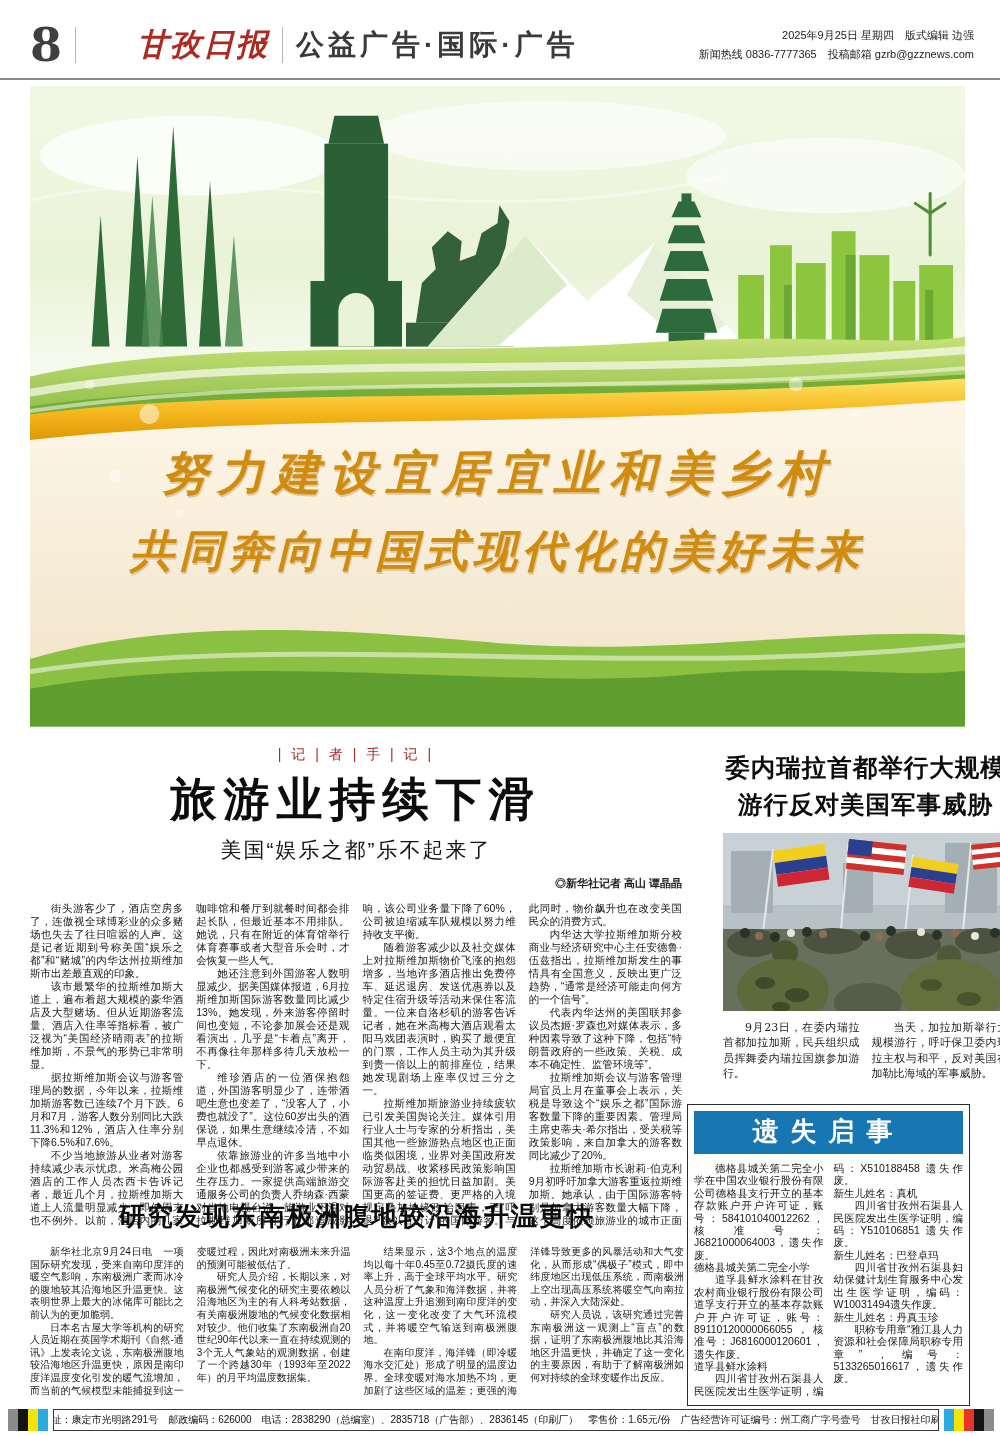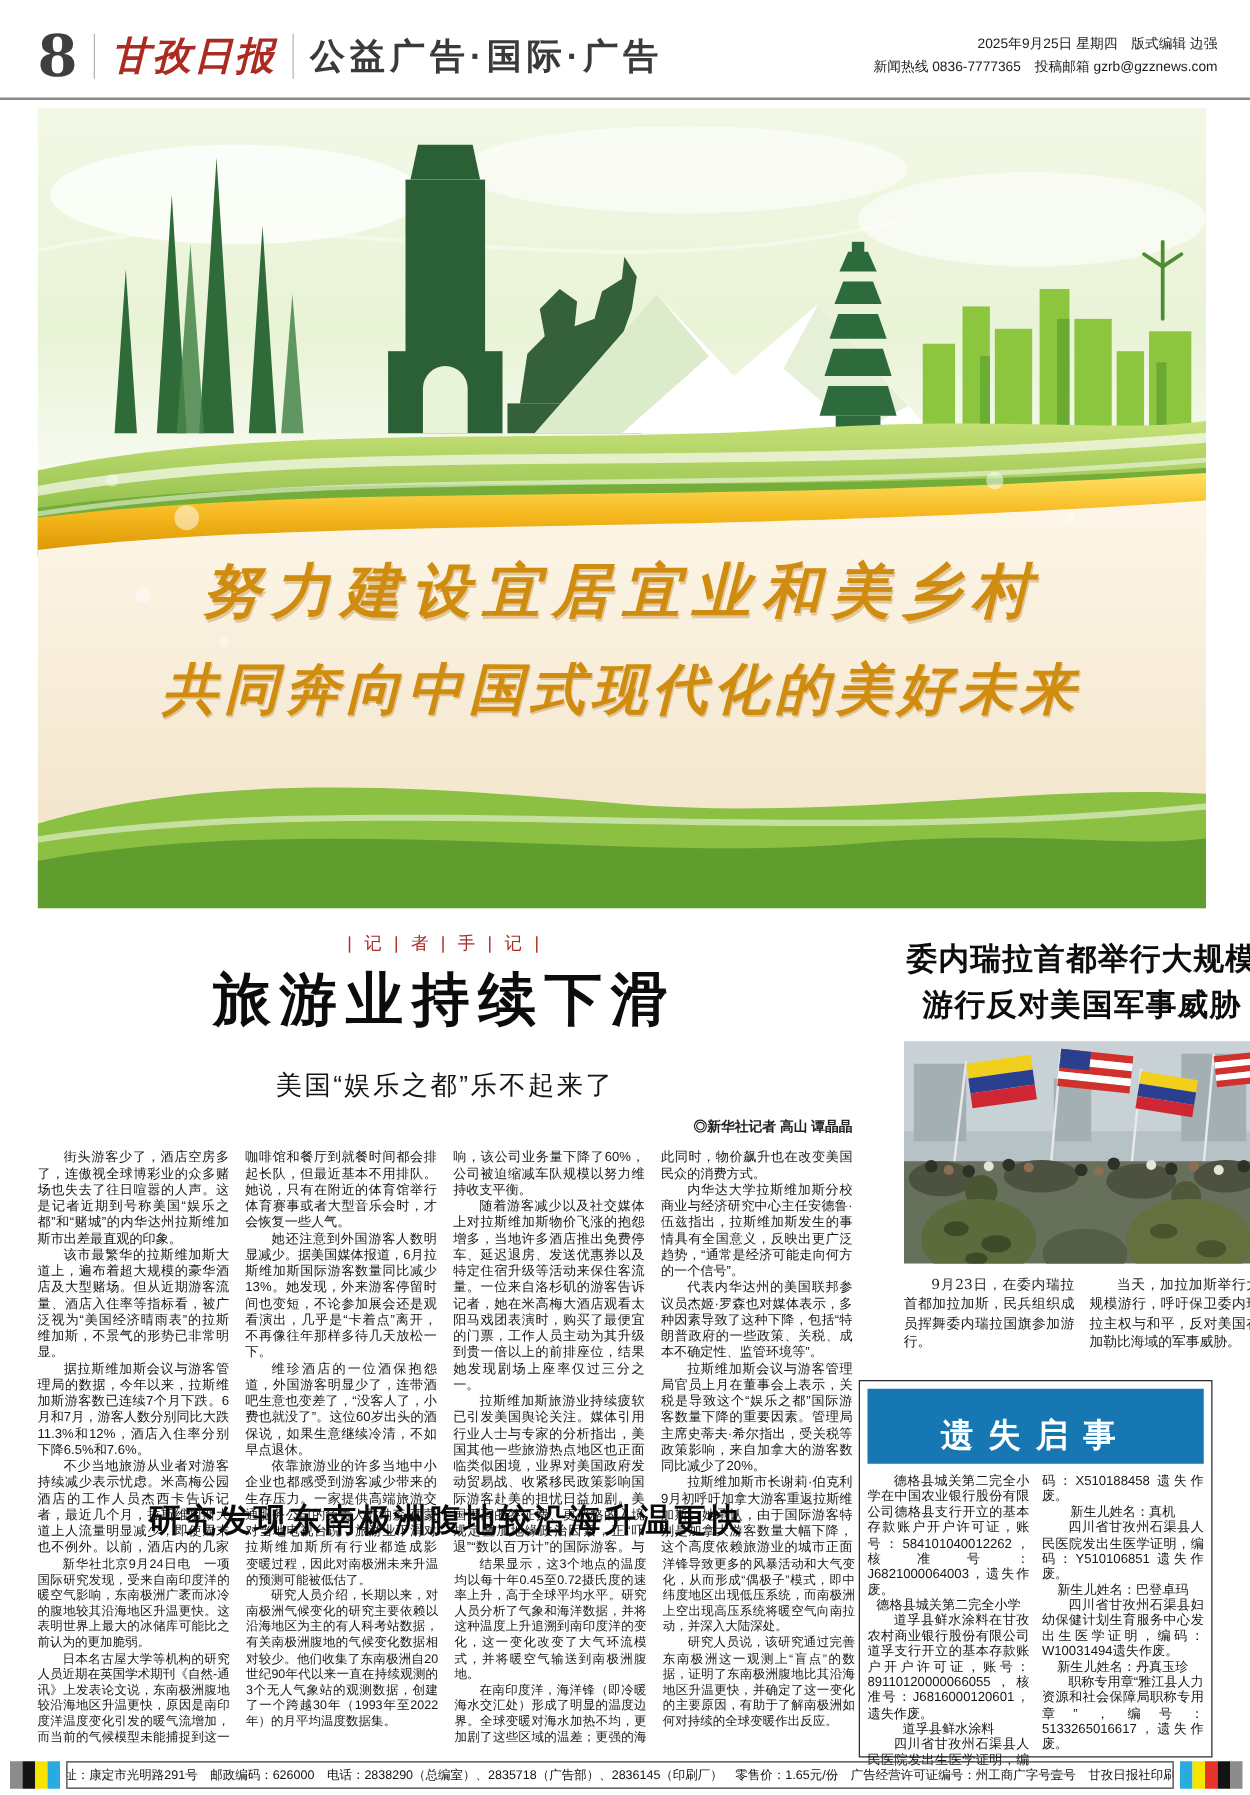--- a/index.html
+++ b/index.html
@@ -3,55 +3,55 @@
 <meta charset="utf-8">
 <style>
   html,body{margin:0;padding:0;background:#ffffff;}
   .page{position:relative;width:1000px;height:1436px;background:#ffffff;overflow:hidden;
         font-family:"Liberation Sans",sans-serif;color:#141414;}
   
   .masthead{position:absolute;top:18px;left:30px;right:26px;height:54px;display:flex;align-items:center;}
   .page-num{font-size:46px;font-weight:bold;color:#3f3f3f;font-family:"DejaVu Serif",serif;line-height:1;}
   .head-div{width:1px;height:36px;background:#b5b5b5;margin:0 13px;}
   .logo{font-size:31px;font-weight:bold;font-style:italic;color:var(--masthead-red);
-        font-family:"DejaVu Serif",serif;letter-spacing:2px;white-space:nowrap;}
+        font-family:"DejaVu Serif",serif;letter-spacing:2px;white-space:nowrap;margin-left:48px;}
   .section-title{font-size:28px;font-weight:600;color:#3a3a3a;letter-spacing:4px;white-space:nowrap;}
   .head-spacer{flex:1;}
   .header-meta{text-align:right;font-size:11px;color:#1c1c1c;line-height:1.7;white-space:nowrap;}
   .header-rule{position:absolute;top:78px;left:0;width:1000px;height:2px;background:#8a8a8a;}
   
   .banner{position:absolute;top:86px;left:30px;width:935px;height:644px;overflow:hidden;}
   .banner svg{position:absolute;inset:0;}
   .cal{position:absolute;width:100%;text-align:center;font-family:"DejaVu Serif",serif;
        font-weight:bold;font-style:italic;color:var(--calligraphy-gold);
        text-shadow:1px 2px 0 rgba(160,95,0,.28);white-space:nowrap;}
   .cal1{top:356px;font-size:47px;letter-spacing:9px;}
   .cal2{top:436px;font-size:44px;letter-spacing:5px;}
   
   .tourism{position:absolute;top:746px;left:30px;width:652px;}
   .kicker{text-align:center;color:var(--masthead-red);font-size:14px;letter-spacing:3px;font-weight:500;}
   .tourism-title{margin:5px 0 0;text-align:center;font-size:46px;font-weight:900;color:#0c0c0c;letter-spacing:7px;}
-  .tourism-sub{margin-top:23px;text-align:center;font-size:21px;font-weight:500;color:#151515;letter-spacing:2px;}
+  .tourism-sub{margin-top:5px;text-align:center;font-size:21px;font-weight:500;color:#151515;letter-spacing:2px;}
   .byline{margin-top:12px;text-align:right;font-size:11px;font-weight:bold;color:#222;}
   .bodycols{text-align:justify;color:#161616;overflow:hidden;}
   .bodycols p{margin:0;text-indent:2em;}
-  .bodycols p.sig{text-align:center;text-indent:0;}
+  .bodycols p.sig{text-align:left;text-indent:0;}
   .t-body{margin-top:11px;height:334px;column-count:4;column-gap:13px;font-size:10.5px;line-height:1.24;}
   
   .venezuela{position:absolute;top:750px;left:723px;width:285px;}
   .vz-title{margin:0;text-align:center;font-size:24.5px;font-weight:800;line-height:1.5;color:#0d0d0d;letter-spacing:1px;}
   .photo{margin-top:9px;width:285px;height:178px;overflow:hidden;}
   .vz-caption{margin-top:9px;height:86px;column-count:2;column-gap:12px;font-size:11px;line-height:1.42;
               font-family:"DejaVu Serif",serif;text-align:justify;color:#1b1b1b;overflow:hidden;}
   .vz-caption p{margin:0;text-indent:2em;}
   
   .lost-box{position:absolute;top:1104px;left:687px;width:283px;height:302px;border:1px solid #2b2b2b;
             box-sizing:border-box;padding:6px;background:#fff;}
   .lost-title-bar{background:var(--notice-blue);color:#ffffff;text-align:center;font-size:26px;
-                  font-weight:bold;letter-spacing:12px;padding:20px 0 5px;}
+                  font-weight:bold;letter-spacing:12px;padding:3px 0 5px;}
   .lost-body{margin-top:8px;height:238px;column-count:2;column-gap:10px;font-size:10.5px;line-height:1.18;}
   
   .antarctica{position:absolute;top:1199px;left:30px;width:654px;}
   .ant-title{margin:0;text-align:center;font-size:26px;font-weight:900;color:#0c0c0c;letter-spacing:2px;}
   .a-body{margin-top:12px;height:152px;column-count:4;column-gap:13px;font-size:10px;line-height:1.26;}
   
   .footer{position:absolute;top:1408px;left:0;width:1000px;height:24px;display:flex;align-items:center;}
   .marks{display:flex;}
   .marks .mark{width:10px;height:22px;}
   .marks-left{margin-left:8px;}

